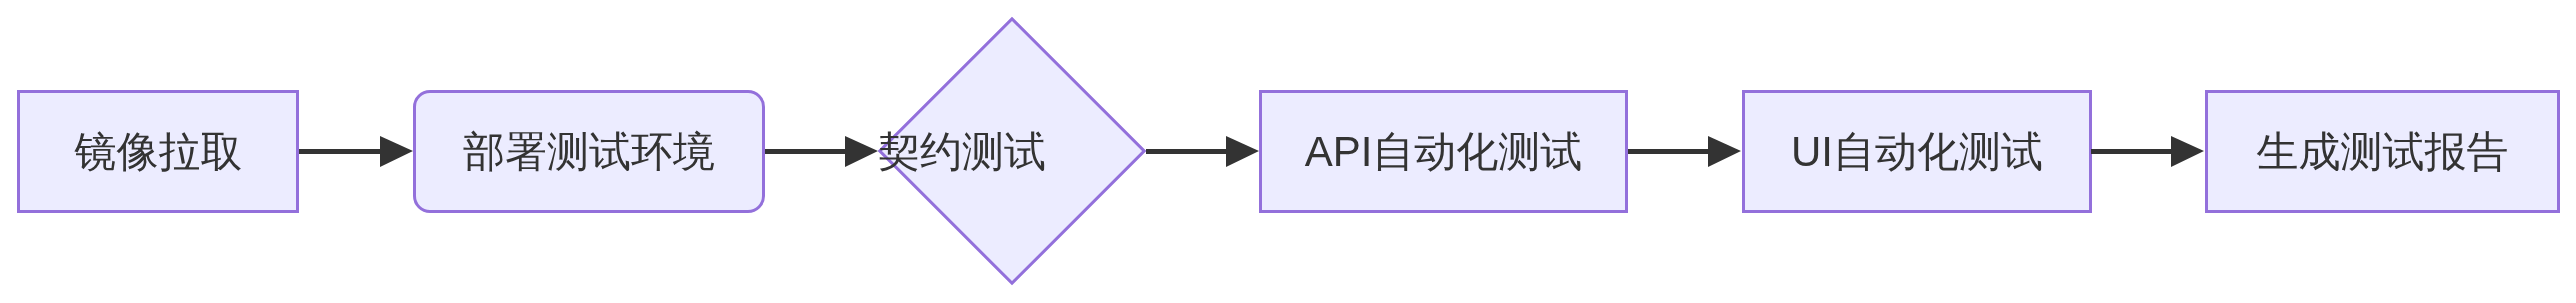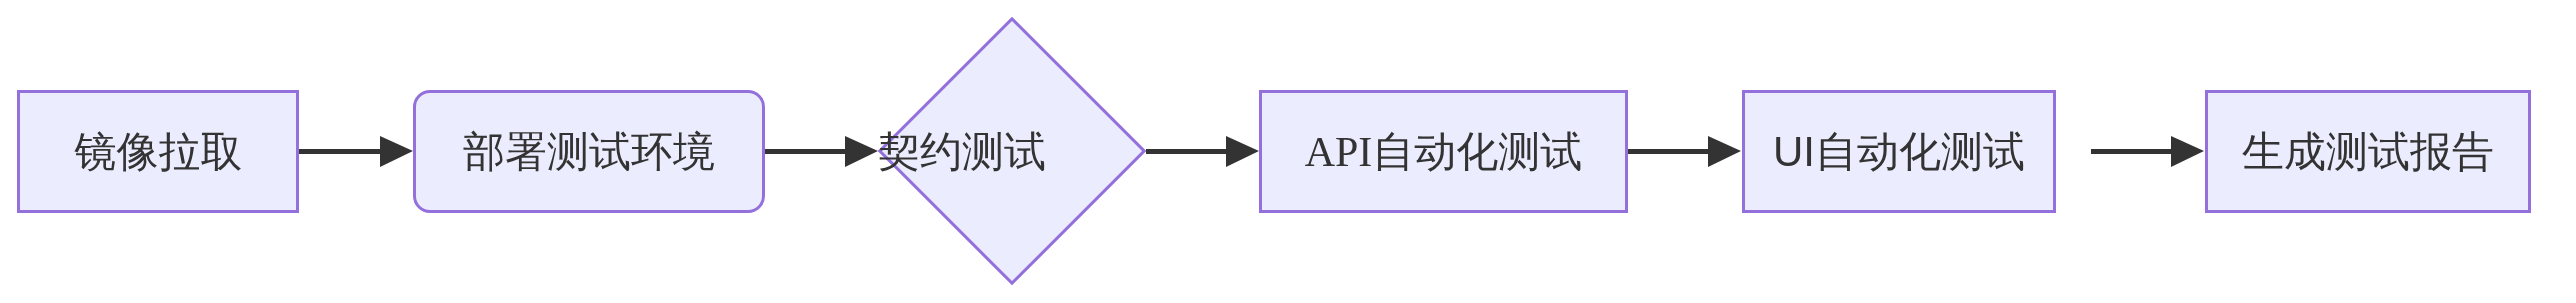--- a/index.html
+++ b/index.html
@@ -29,23 +29,23 @@
   }
   .node-label {
     font-size: 42px;
     line-height: 1;
     color: #333333;
     white-space: nowrap;
     text-align: center;
   }
   .n1 { left: 17.4px;   width: 282px; }
   .n2 { left: 413px;  width: 352px; border-radius: 17px; }
-  .n4 { left: 1259px; width: 369px; font-family: Liberation Serif, serif; }
-  .n5 { left: 1742px; width: 314px; }
-  .n6 { left: 2205px; width: 326px; }
+  .n4 { left: 1259px; width: 369px; }
+  .n5 { left: 1742px; width: 350px; }
+  .n6 { left: 2205px; width: 355px; }
 
   
   .diamond-wrap {
     position: absolute;
     left: 878px;
     top: 16.6px;
     width: 269px;
     height: 270px;
   }
   .diamond-shape {

